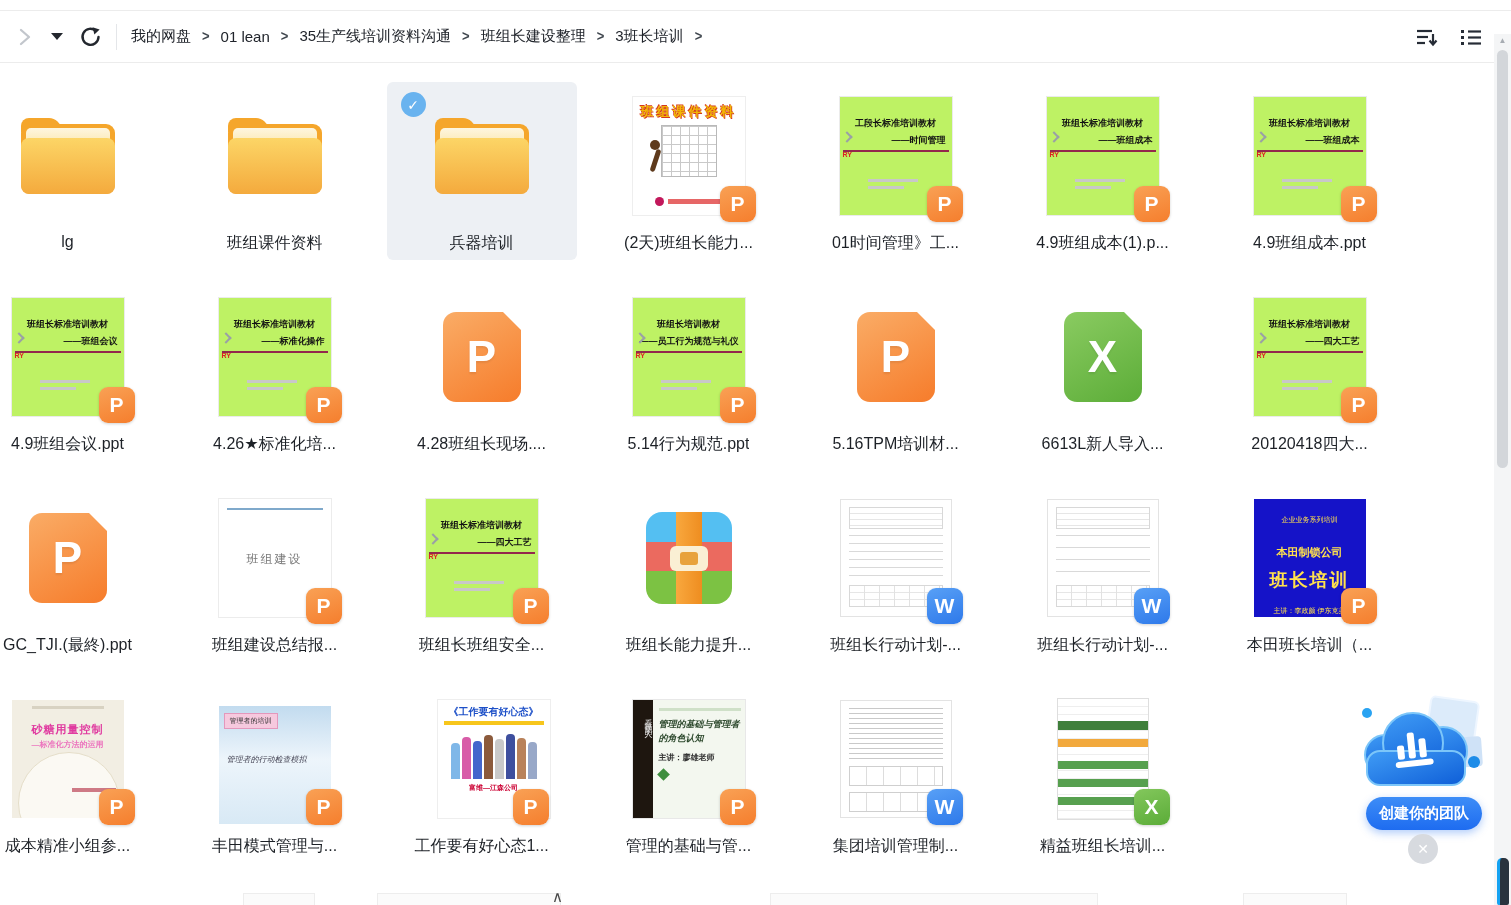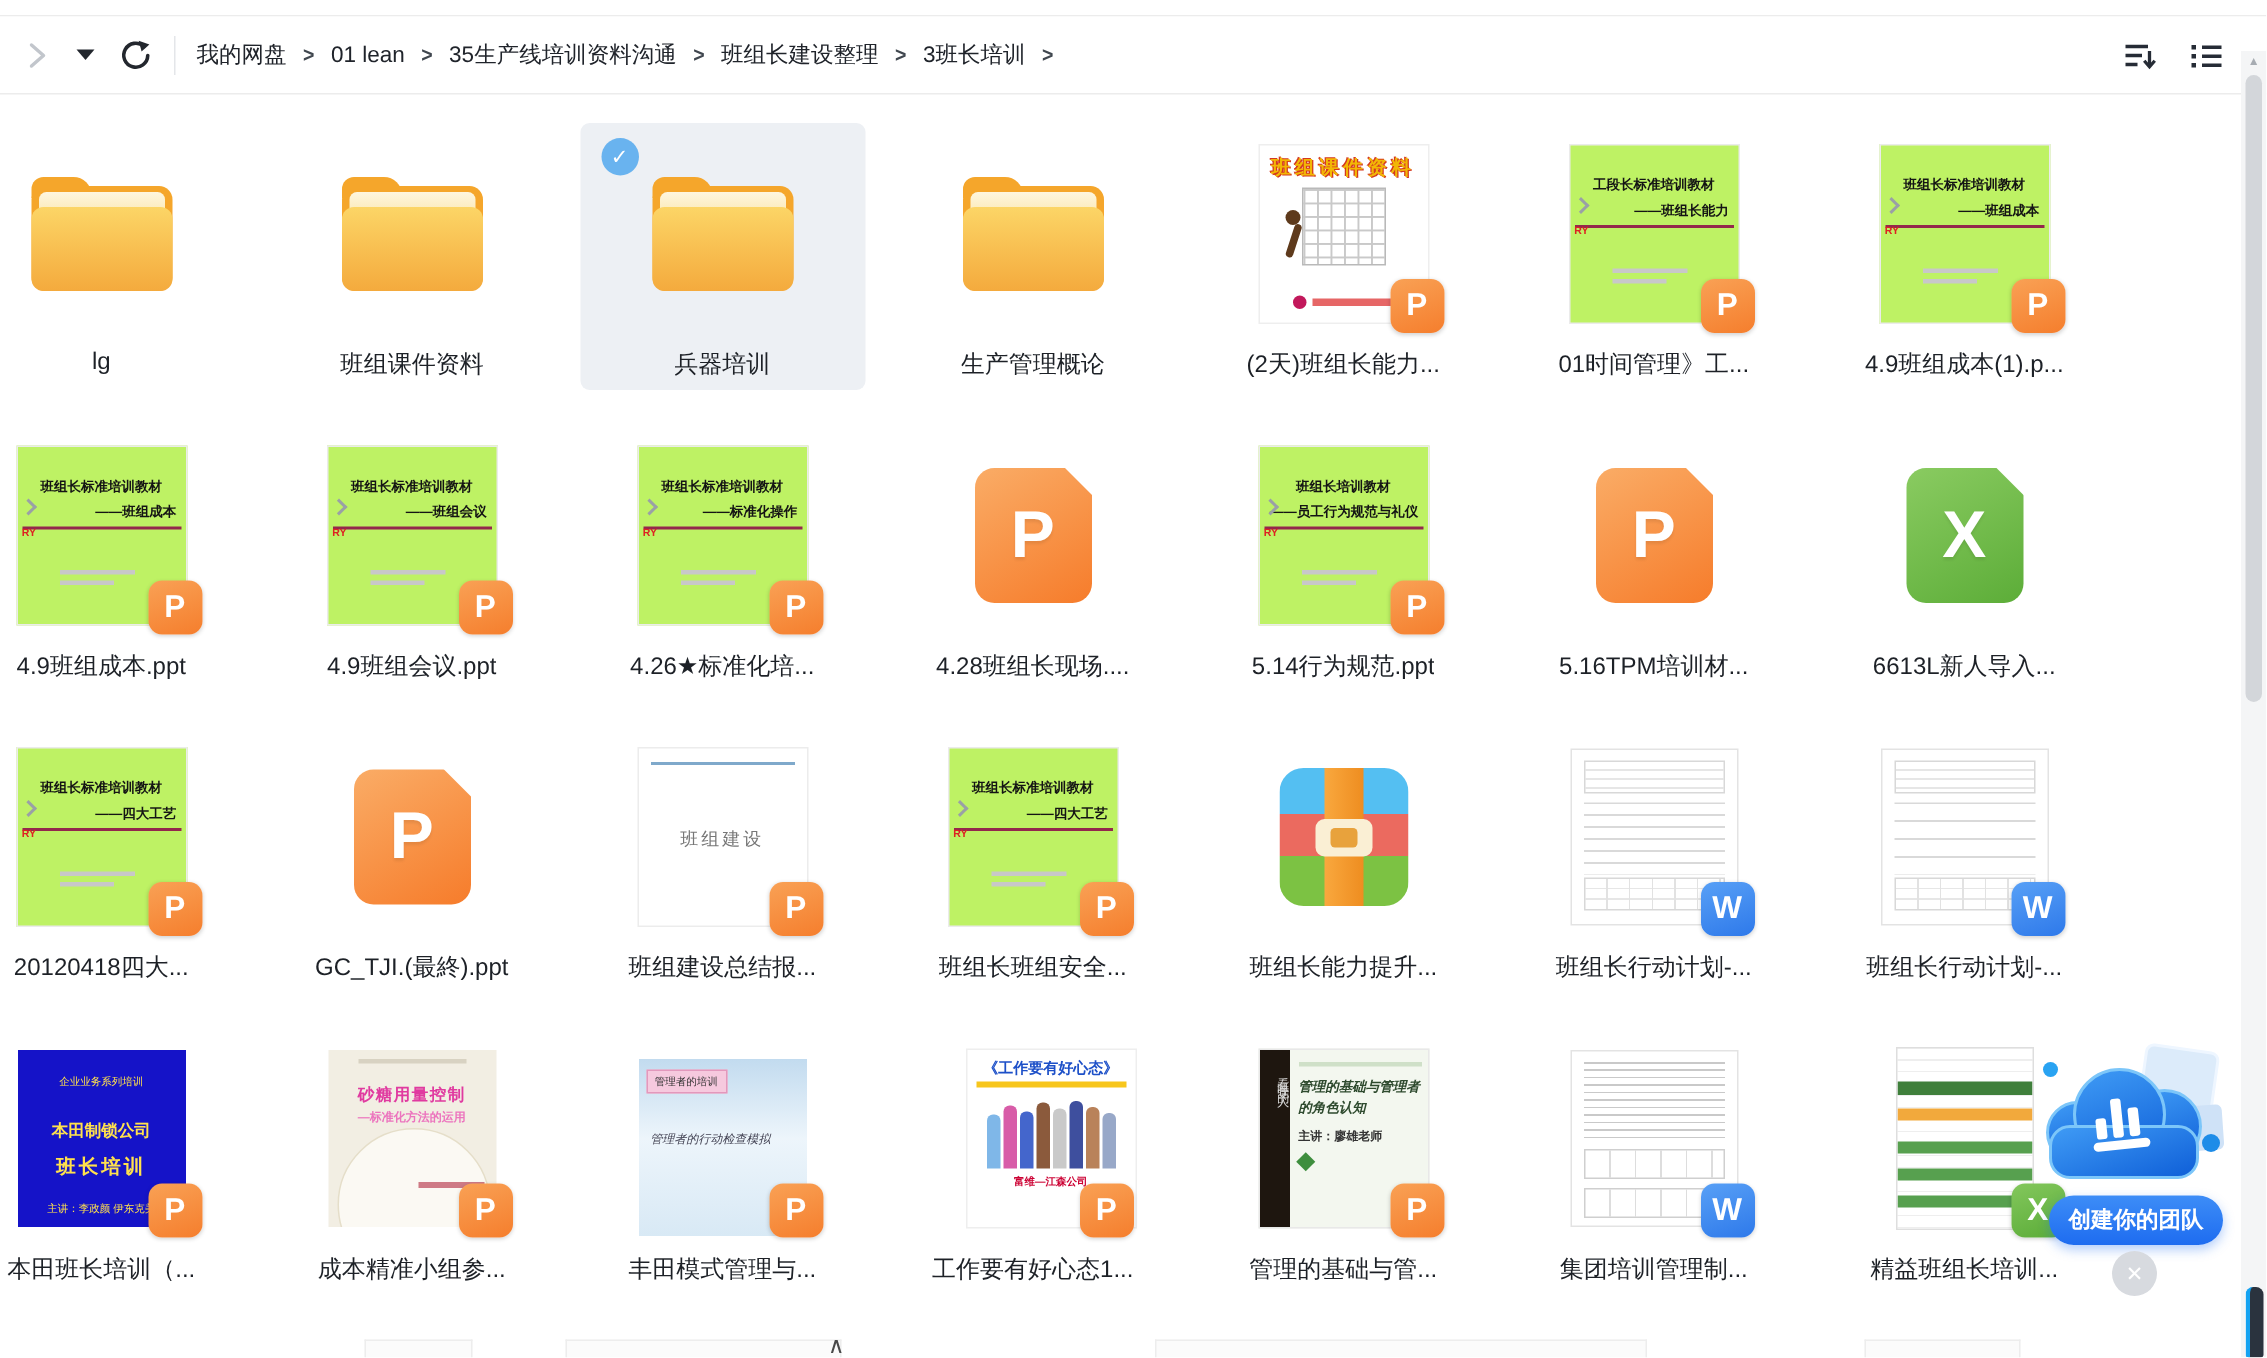--- a/index.html
+++ b/index.html
@@ -85,21 +85,21 @@
     background-size:9px 9px;}
   .champ .chead{position:absolute;left:-12px;top:14px;width:10px;height:10px;border-radius:50%;background:#5e3a1c;}
   .champ .cbody{position:absolute;left:-9px;top:23px;width:5px;height:23px;background:#5e3a1c;transform:rotate(18deg);border-radius:3px;}
   .champ .cfoot{position:absolute;bottom:9px;left:0;right:0;display:flex;align-items:center;justify-content:center;gap:4px;}
   .champ .cdot{width:9px;height:9px;border-radius:50%;background:#c2185b;}
   .champ .cbar{width:54px;height:5px;background:#d33;opacity:.75;}
   
   .honda{width:112px;height:118px;background:#1513c8;position:relative;text-align:center;color:#ffe14d;}
   .honda .h1{padding-top:16px;font-size:7px;}
   .honda .h2{margin-top:20px;font-size:11px;font-weight:700;}
-  .honda .h3{margin-top:8px;font-size:13px;font-weight:800;letter-spacing:2px;}
+  .honda .h3{margin-top:8px;font-size:18px;font-weight:800;letter-spacing:2px;}
   .honda .h4{margin-top:14px;font-size:7px;}
   
   .cost{width:112px;height:118px;background:#f2eee3;position:relative;overflow:hidden;text-align:center;}
   .cost::before{content:"";position:absolute;top:6px;left:20px;right:20px;height:3px;background:#d8d2c2;}
   .cost .fan{position:absolute;left:6px;bottom:-36px;width:100px;height:100px;border-radius:50%;background:#fbf9f3;border:1px solid #e5dec9;}
   .cost .ct1{position:relative;margin-top:22px;font-size:11px;font-weight:800;color:#e03aa0;letter-spacing:1px;}
   .cost .ct2{position:relative;margin-top:2px;font-size:8px;font-weight:700;color:#ec74be;}
   .cost .cbr{position:absolute;right:8px;bottom:26px;width:44px;height:4px;background:#b45;opacity:.7;}
   
   .toyo{width:112px;height:118px;background:linear-gradient(180deg,#c2dbef,#edf5fb 45%,#d8e9f5);position:relative;margin-top:11px;}
@@ -261,50 +261,40 @@
             <i class="fb"></i>
             <i class="fs"></i>
             <i class="ff"></i>
           </div>
         </div>
         <span class="check">✓</span>
         <div class="label">兵器培训</div>
       </div>
       <div class="tile">
         <div class="thumbwrap">
-          <div class="folder">
-            <i class="fb"></i>
-            <i class="fs"></i>
-            <i class="ff"></i>
-          </div>
-        </div>
-        <div class="label">生产管理概论</div>
-      </div>
-      <div class="tile">
-        <div class="thumbwrap">
           <div class="champ">
             <div class="ct">班组课件资料</div>
             <div class="cgrid">
               <i class="chead"></i>
               <i class="cbody"></i>
             </div>
             <div class="cfoot">
               <i class="cdot"></i>
               <i class="cbar"></i>
             </div>
           </div>
           <span class="badge p">P</span>
         </div>
         <div class="label">(2天)班组长能力...</div>
       </div>
       <div class="tile">
         <div class="thumbwrap">
           <div class="slideA">
             <div class="st">工段长标准培训教材</div>
-            <div class="ss">——班组长能力</div>
+            <div class="ss">——时间管理</div>
             <div class="sline"></div>
             <div class="slogo"><i class="chv"></i><b>RY</b></div>
             <div class="smeta">
               <i></i>
               <i></i>
             </div>
           </div>
           <span class="badge p">P</span>
         </div>
         <div class="label">01时间管理》工...</div>

